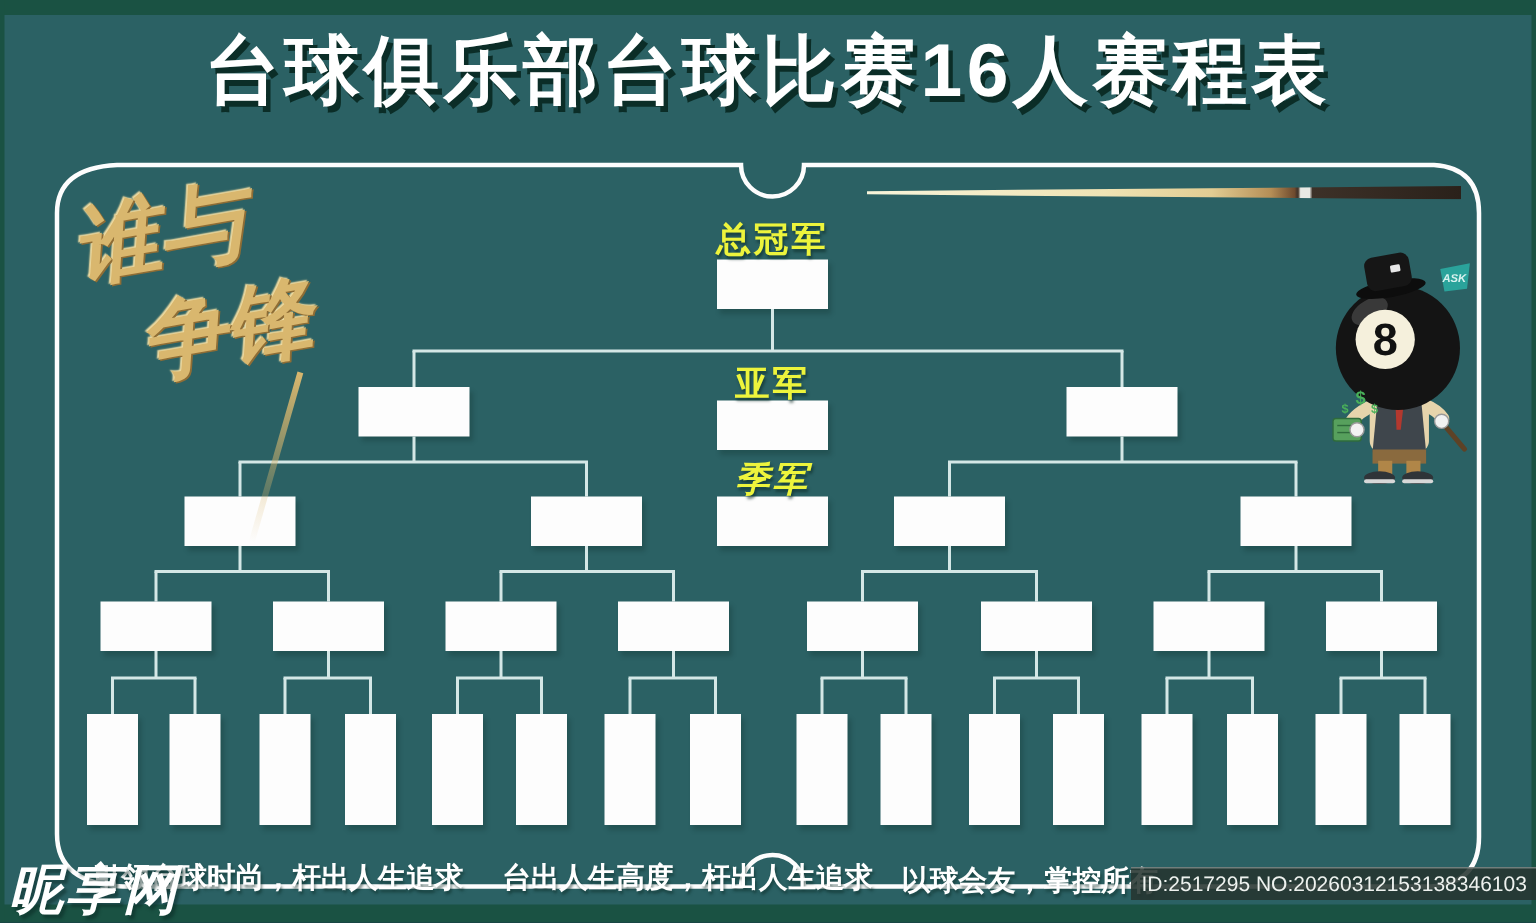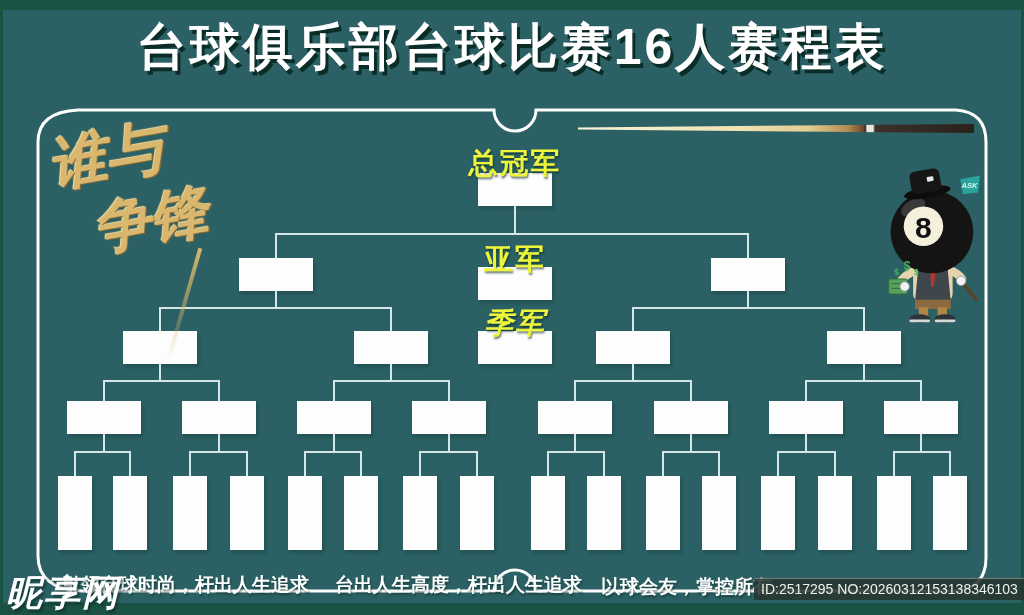--- a/index.html
+++ b/index.html
@@ -25,21 +25,21 @@
   .cal1{left:18px;top:0;transform:rotate(-10deg);}
   .cal2{left:62px;top:64px;transform:rotate(-10deg);}
   .cal-flick{position:absolute;left:152px;top:128px;width:4px;height:118px;transform:rotate(16deg);
     background:linear-gradient(to bottom,var(--gold,#d9b76e),rgba(217,183,110,0));}
 
   .cue{position:absolute;left:578px;top:124px;width:396px;height:9px;z-index:2;
     clip-path:polygon(0 38%,100% 0,100% 100%,0 62%);
     background:linear-gradient(90deg,#f8f4da 0%,#efe3b4 40%,#e2cd93 58%,#b58e56 68%,#6e4a2e 72%,#46352a 72.4%,#4a3a2c 72.6%,#e9e9e4 73%,#e9e9e4 74.5%,#3d3128 75%,#2a211a 100%);}
 
   .rank-label{position:absolute;left:515px;transform:translateX(-50%);z-index:3;
-    color:var(--accent-yellow,#edf43c);font-weight:bold;font-size:29px;letter-spacing:2px;
+    color:var(--accent-yellow,#edf43c);font-weight:bold;font-size:23px;letter-spacing:2px;
     white-space:nowrap;text-shadow:1px 2px 2px rgba(10,40,35,.6);}
   .lbl-champ{top:144px;} .lbl-runner{top:240px;} .lbl-third{top:304px;font-style:italic;}
 
   #bracket{position:absolute;left:0;top:0;width:1024px;height:615px;z-index:2;}
   .slot{position:absolute;background:var(--slot-fill,#fdfdfd);box-shadow:2px 3px 3px rgba(10,40,35,.25);}
   .cline{position:absolute;background:var(--connector,#d4e7e6);}
 
   .mascot{position:absolute;left:876px;top:168px;z-index:3;}
 
   .slogan{position:absolute;color:#fff;font-weight:bold;font-size:19px;white-space:nowrap;

